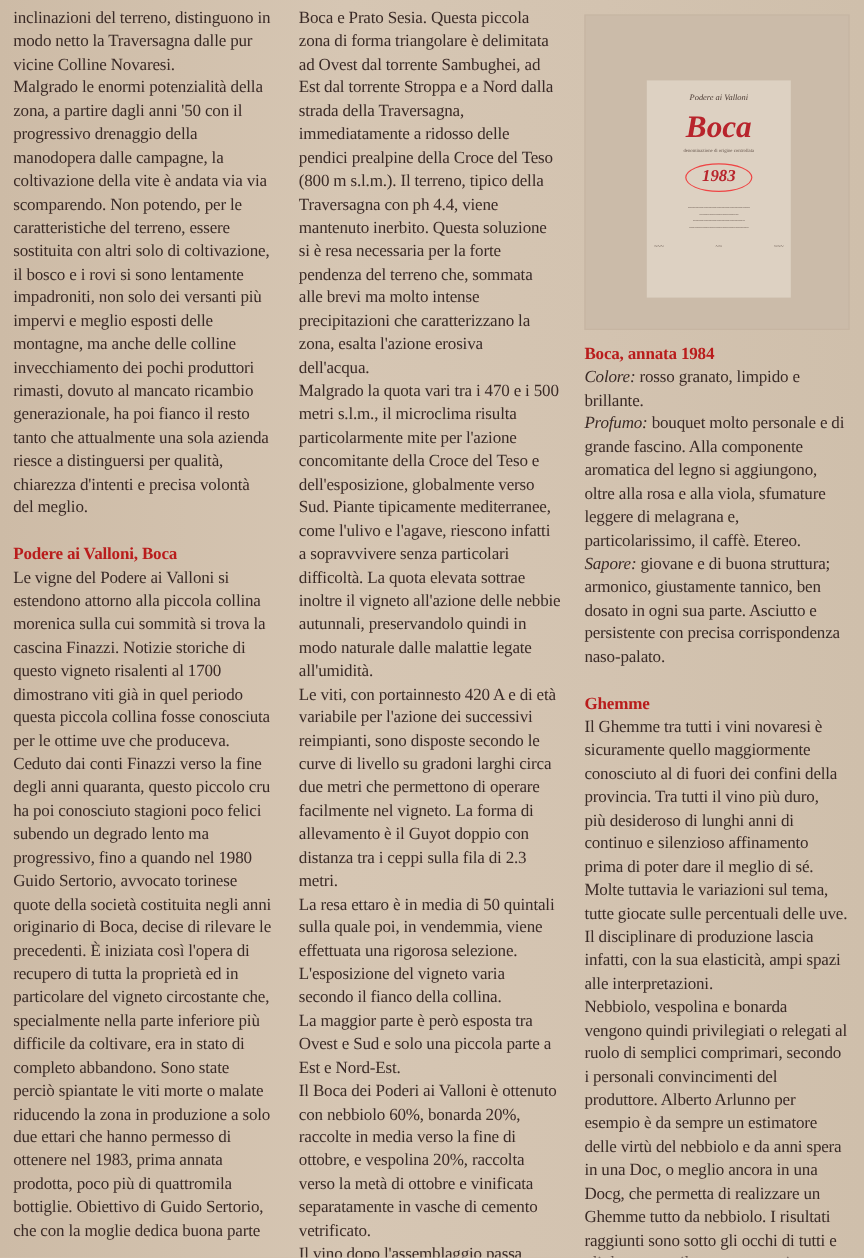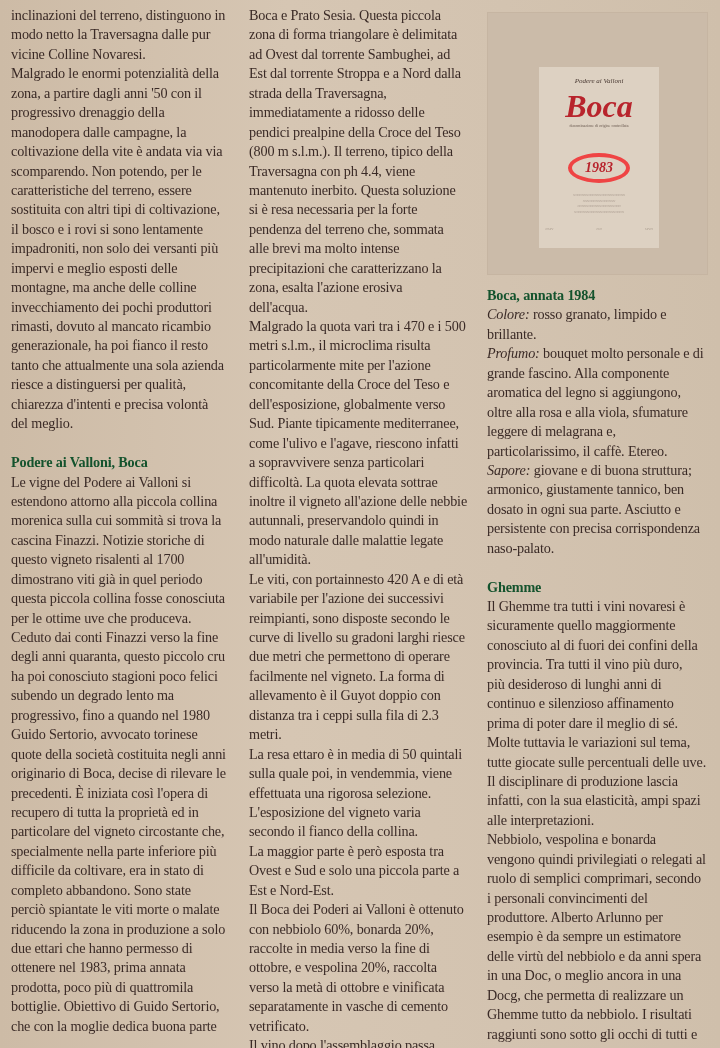--- a/index.html
+++ b/index.html
@@ -13,61 +13,61 @@
   }
   .col {
     position:absolute; top:6px;
     font-size:14.2px; line-height:19.45px;
     letter-spacing:-0.15px;
   }
   .col1 { left:11px; width:232px; }
   .col2 { left:249px; width:232px; }
   .col3 { left:487px; width:226px; top:286px; }
   .line { white-space:nowrap; display:block; height:19.45px; }
-  .heading { font-weight:bold; color:#14532d; }
+  .heading { font-weight:bold; color:#b91c1c; }
   .gap { height:19.45px; }
   .label-it { font-style:italic; }
   .photo {
     position:absolute; left:487px; top:12px; width:221px; height:263px;
     background:#cbbba9;
     box-shadow: inset 0 0 0 1px #c6b5a2;
   }
   .wine-label {
     position:absolute; left:52px; top:55px; width:120px; height:181px;
     background:#ddd1c2;
     text-align:center;
     font-family: Liberation Serif, serif;
     color:#4a3a33;
   }
   .wl-producer { font-style:italic; font-size:7px; margin-top:10px; }
-  .wl-name { font-style:italic; font-size:32px; color:#b8242c; margin-top:6px; font-weight:bold; line-height:30px; }
+  .wl-name { font-style:italic; font-size:26px; color:#b8242c; margin-top:6px; font-weight:bold; line-height:30px; }
   .wl-sub { font-size:4px; line-height:5px; color:#6a5a50; margin-top:2px; }
   .wl-vintage {
-    width:54px; height:22px; margin:25px auto 0 auto;
-    border:4px solid #ef4444; border-radius:50%;
+    width:54px; height:22px; margin:8px auto 0 auto;
+    border:1px solid #ef4444; border-radius:50%;
     font-style:italic; font-size:14px; color:#b8242c; line-height:22px; font-weight:bold;
   }
   .wl-text { font-style:italic; font-size:4px; line-height:5.5px; margin:10px 8px 0 8px; color:#4a3a33; }
   .wl-foot { display:flex; justify-content:space-between; font-style:italic; font-size:5px; margin:12px 6px 0 6px; }
 </style>
 </head>
 <body>
 
 <div class="col col1" id="col1">
     <span class="line">inclinazioni del terreno, distinguono in</span>
     <span class="line">modo netto la Traversagna dalle pur</span>
     <span class="line">vicine Colline Novaresi.</span>
     <span class="line">Malgrado le enormi potenzialità della</span>
     <span class="line">zona, a partire dagli anni '50 con il</span>
     <span class="line">progressivo drenaggio della</span>
     <span class="line">manodopera dalle campagne, la</span>
     <span class="line">coltivazione della vite è andata via via</span>
     <span class="line">scomparendo. Non potendo, per le</span>
     <span class="line">caratteristiche del terreno, essere</span>
-    <span class="line">sostituita con altri tipi di coltivazione,</span>
+    <span class="line">sostituita con altri solo di coltivazione,</span>
     <span class="line">il bosco e i rovi si sono lentamente</span>
     <span class="line">impadroniti, non solo dei versanti più</span>
     <span class="line">impervi e meglio esposti delle</span>
     <span class="line">montagne, ma anche delle colline</span>
     <span class="line">invecchiamento dei pochi produttori</span>
     <span class="line">rimasti, dovuto al mancato ricambio</span>
     <span class="line">generazionale, ha poi fianco il resto</span>
     <span class="line">tanto che attualmente una sola azienda</span>
     <span class="line">riesce a distinguersi per qualità,</span>
     <span class="line">chiarezza d'intenti e precisa volontà</span>
@@ -131,21 +131,21 @@
     <span class="line">come l'ulivo e l'agave, riescono infatti</span>
     <span class="line">a sopravvivere senza particolari</span>
     <span class="line">difficoltà. La quota elevata sottrae</span>
     <span class="line">inoltre il vigneto all'azione delle nebbie</span>
     <span class="line">autunnali, preservandolo quindi in</span>
     <span class="line">modo naturale dalle malattie legate</span>
     <span class="line">all'umidità.</span>
     <span class="line">Le viti, con portainnesto 420 A e di età</span>
     <span class="line">variabile per l'azione dei successivi</span>
     <span class="line">reimpianti, sono disposte secondo le</span>
-    <span class="line">curve di livello su gradoni larghi riesce</span>
+    <span class="line">curve di livello su gradoni larghi circa</span>
     <span class="line">due metri che permettono di operare</span>
     <span class="line">facilmente nel vigneto. La forma di</span>
     <span class="line">allevamento è il Guyot doppio con</span>
     <span class="line">distanza tra i ceppi sulla fila di 2.3</span>
     <span class="line">metri.</span>
     <span class="line">La resa ettaro è in media di 50 quintali</span>
     <span class="line">sulla quale poi, in vendemmia, viene</span>
     <span class="line">effettuata una rigorosa selezione.</span>
     <span class="line">L'esposizione del vigneto varia</span>
     <span class="line">secondo il fianco della collina.</span>

